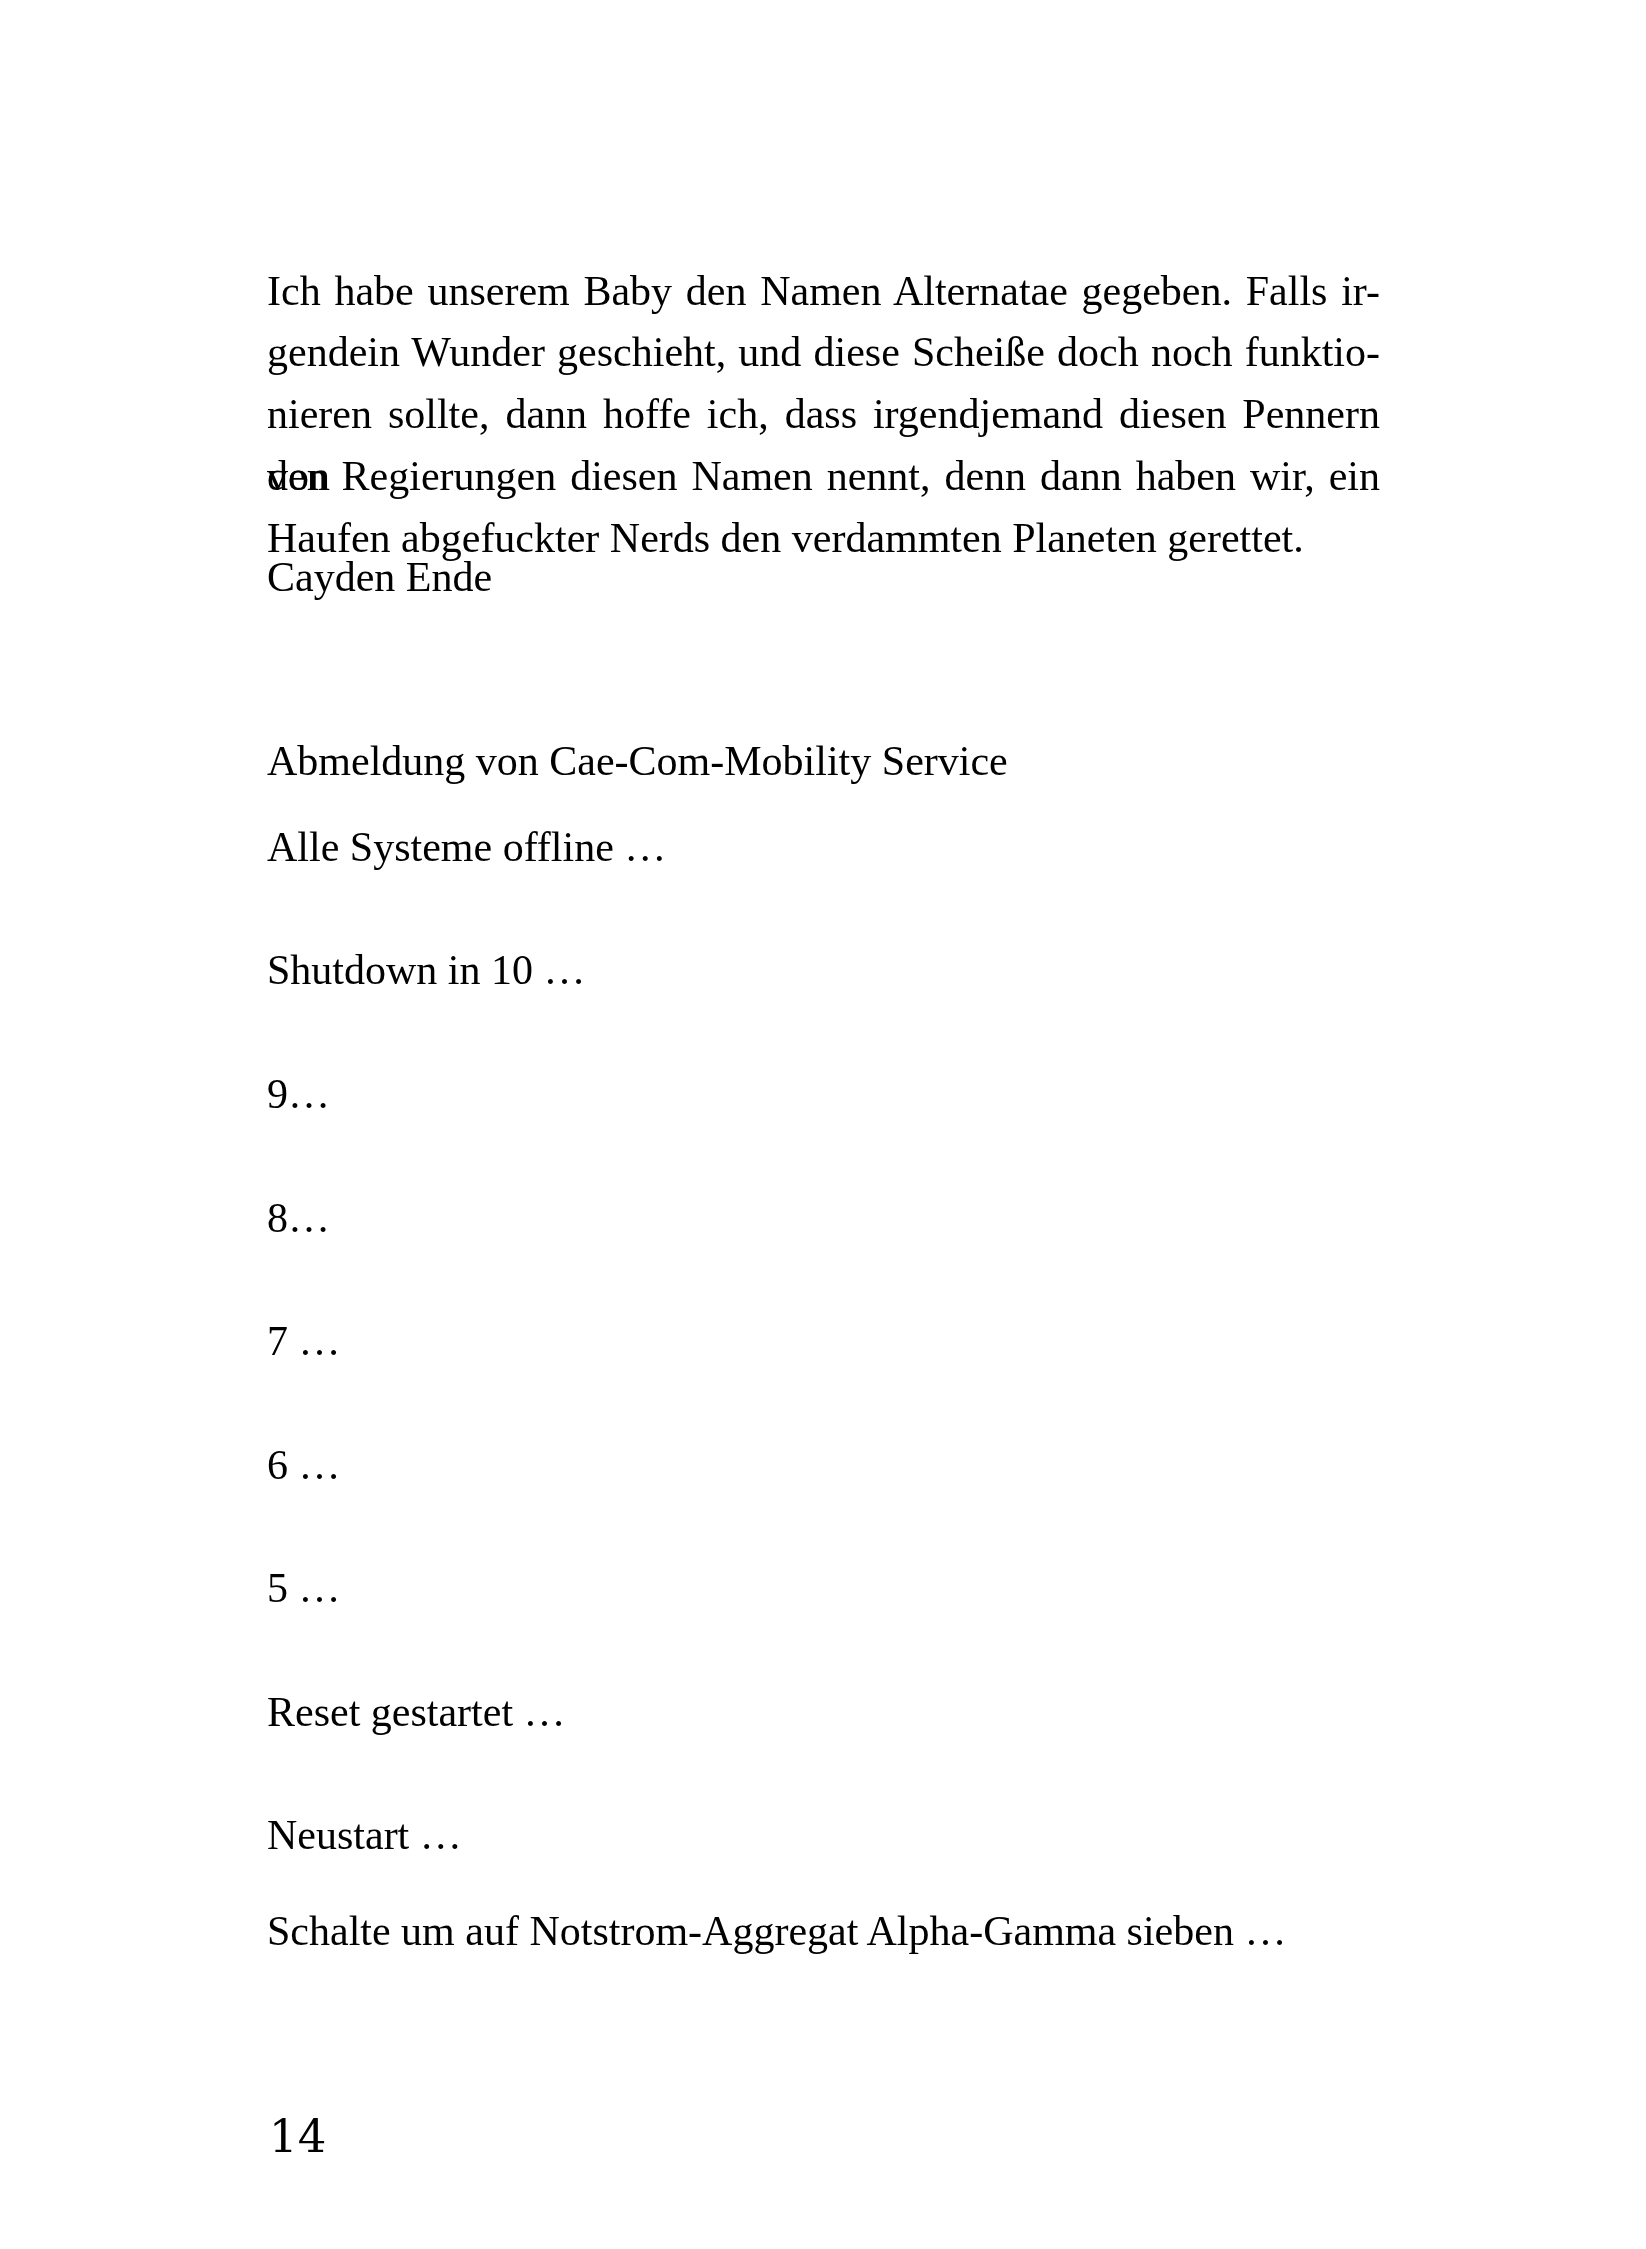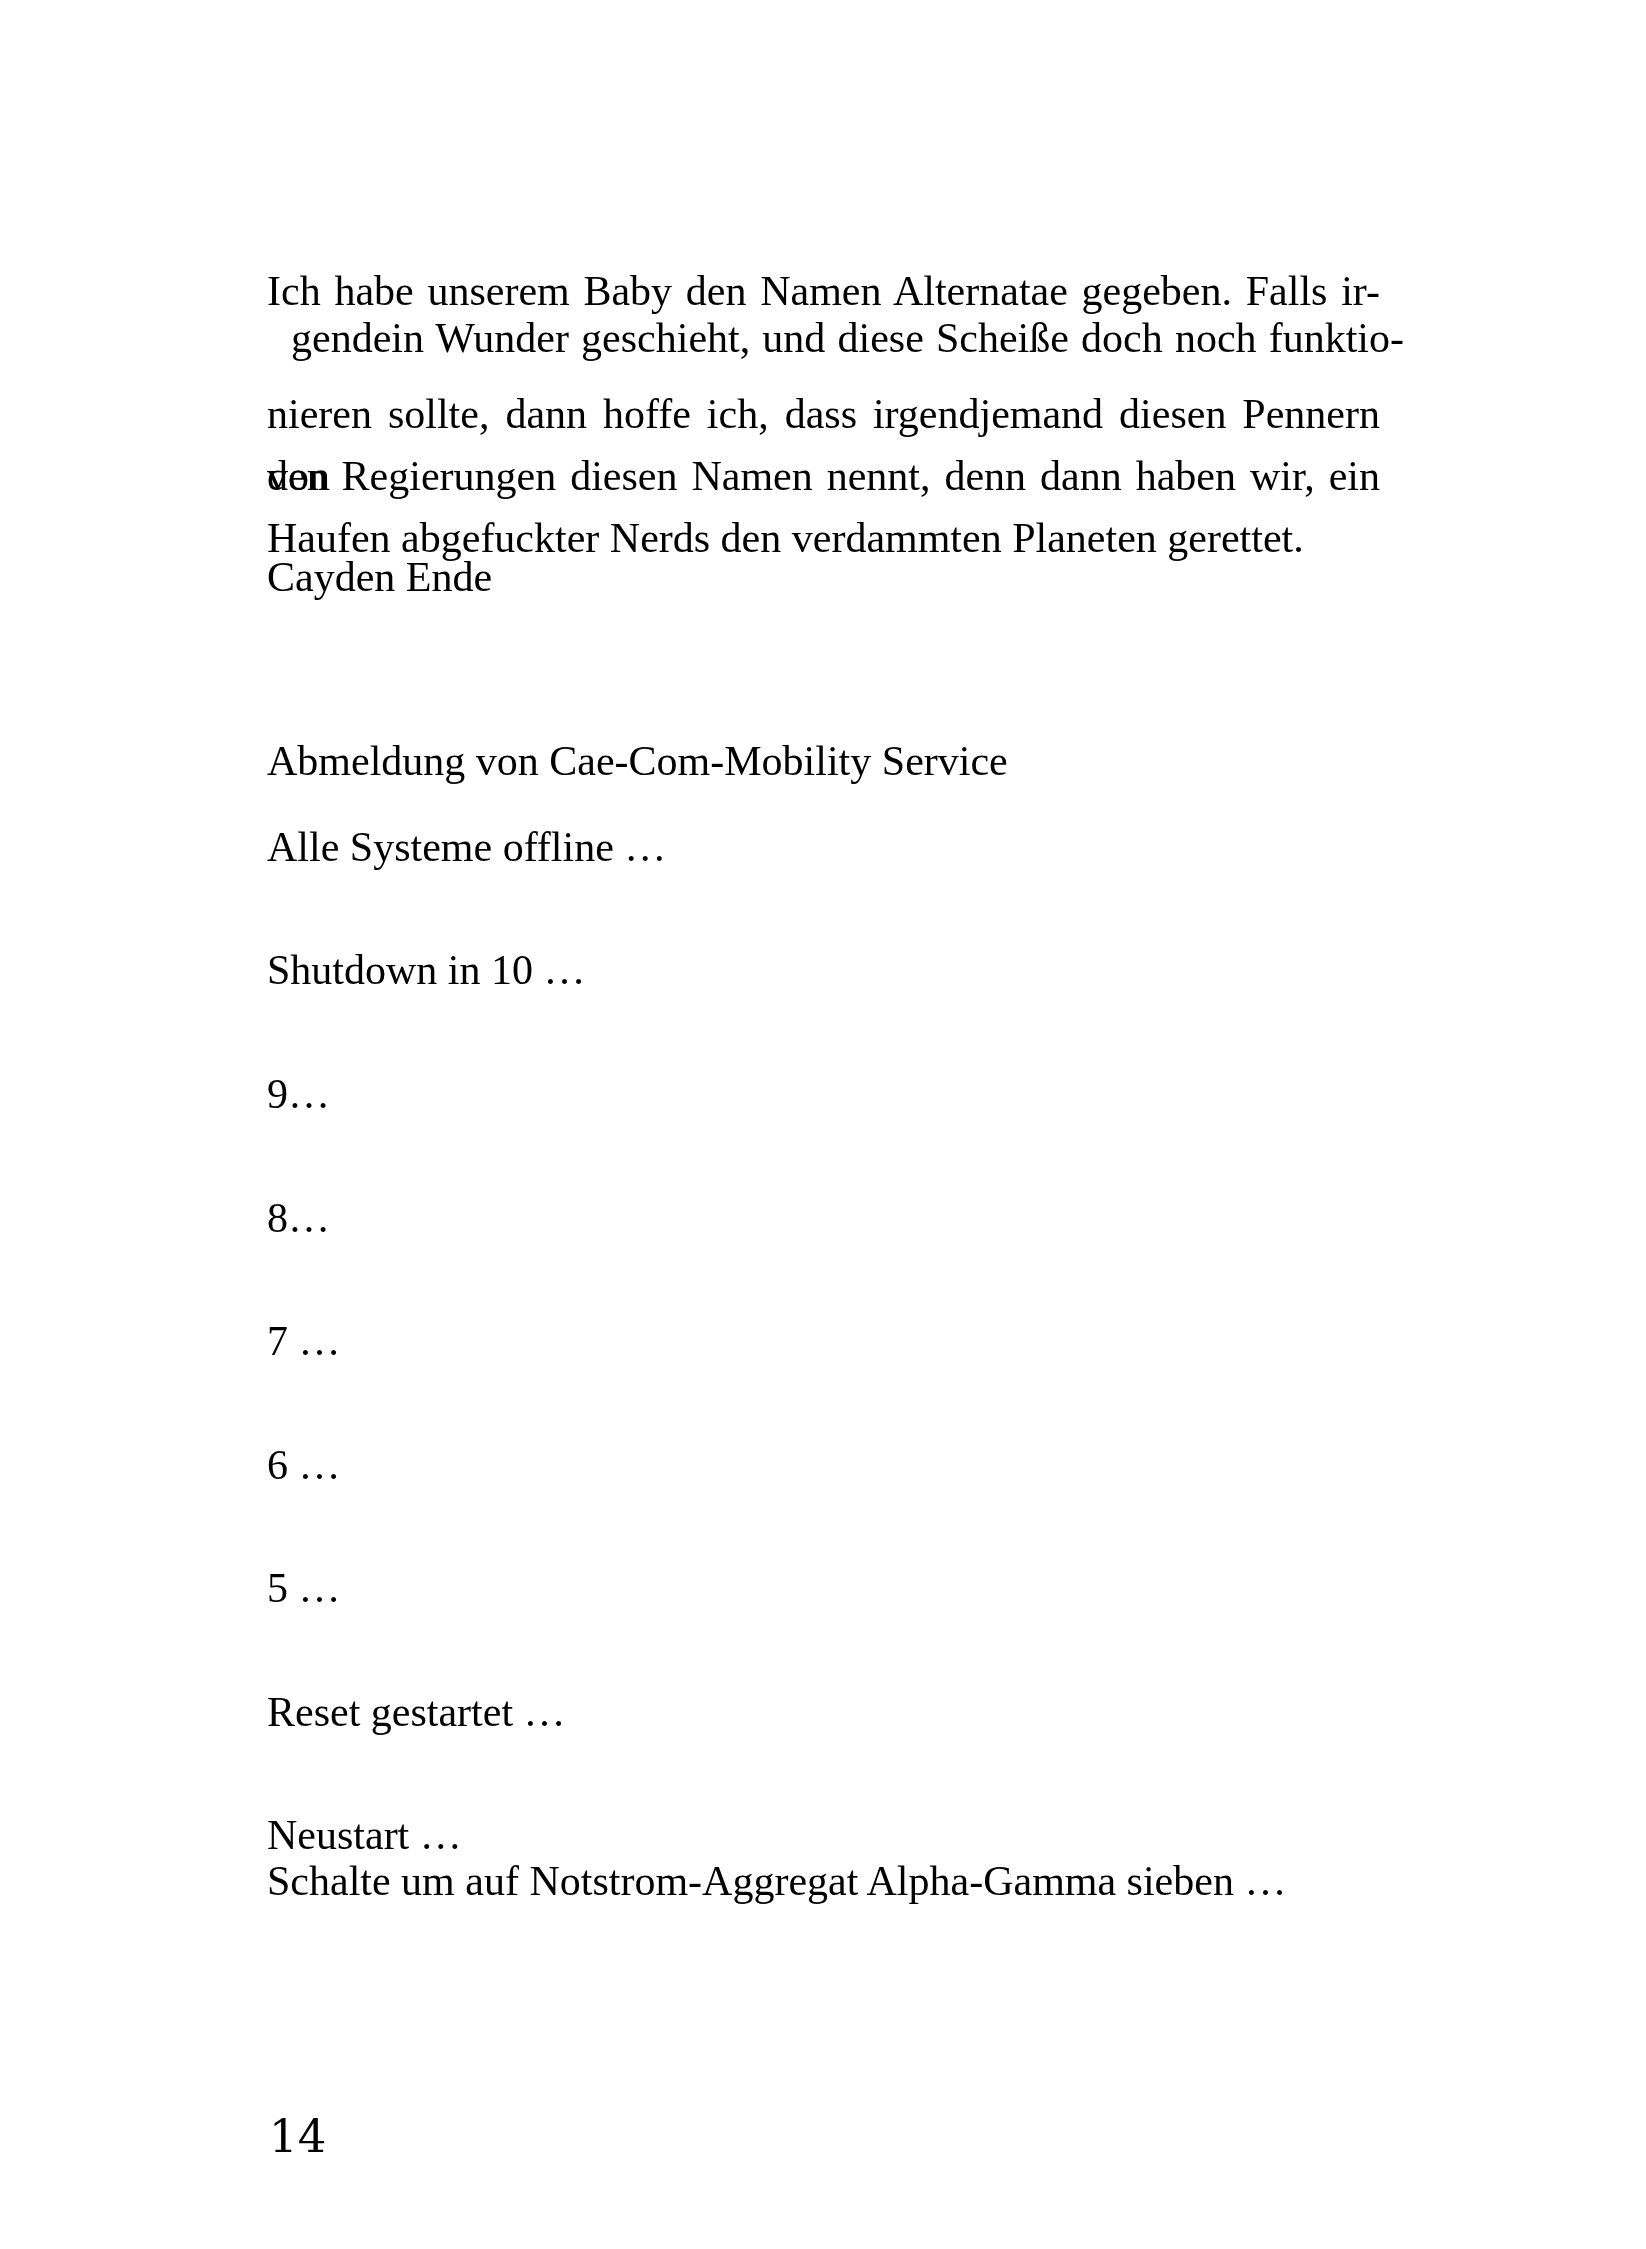--- a/index.html
+++ b/index.html
@@ -52,34 +52,34 @@
       margin-top: 9px;
     }
   </style>
 </head>
 <body>
 
 <div class="page">
   <div class="text-block" style="top:0;">
 
     <div class="line justify" style="top:260px;">Ich habe unserem Baby den Namen Alternatae gegeben. Falls ir-</div>
-    <div class="line justify" style="top:307px;margin-left:24px;">gendein Wunder geschieht, und diese Scheiße doch noch funktio-</div>
+    <div class="line justify" style="top:321px;">gendein Wunder geschieht, und diese Scheiße doch noch funktio-</div>
     <div class="line justify" style="top:383px;">nieren sollte, dann hoffe ich, dass irgendjemand diesen Pennern von</div>
     <div class="line justify" style="top:445px;">den Regierungen diesen Namen nennt, denn dann haben wir, ein</div>
     <div class="line" style="top:507px;">Haufen abgefuckter Nerds den verdammten Planeten gerettet.</div>
     <div class="line" style="top:546px;">Cayden Ende</div>
 
     <div class="line" style="top:692px;margin-top:38px;">Abmeldung von Cae-Com-Mobility Service</div>
     <div class="line" style="top:816px;">Alle Systeme offline …</div>
     <div class="line" style="top:939px;">Shutdown in 10 …</div>
     <div class="line" style="top:1063px;">9…</div>
     <div class="line" style="top:1187px;">8…</div>
     <div class="line" style="top:1310px;">7 …</div>
     <div class="line" style="top:1434px;">6 …</div>
     <div class="line" style="top:1557px;">5 …</div>
     <div class="line" style="top:1681px;">Reset gestartet …</div>
     <div class="line" style="top:1804px;">Neustart …</div>
-    <div class="line" style="top:1850px;">Schalte um auf Notstrom-Aggregat Alpha-Gamma sieben …</div>
+    <div class="line" style="top:1900px;">Schalte um auf Notstrom-Aggregat Alpha-Gamma sieben …</div>
   </div>
 
   <div class="page-number">14</div>
 </div>
 
 
 </body></html>

